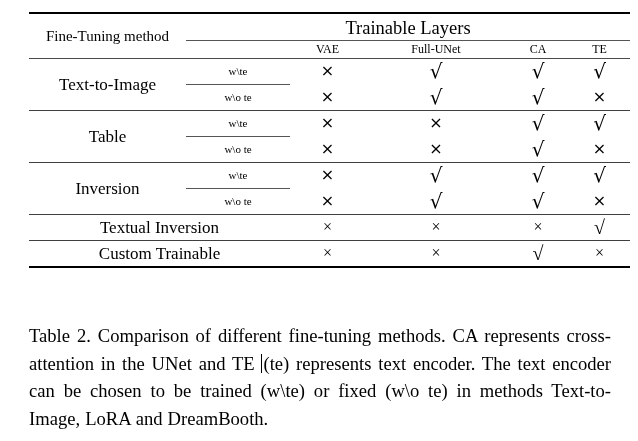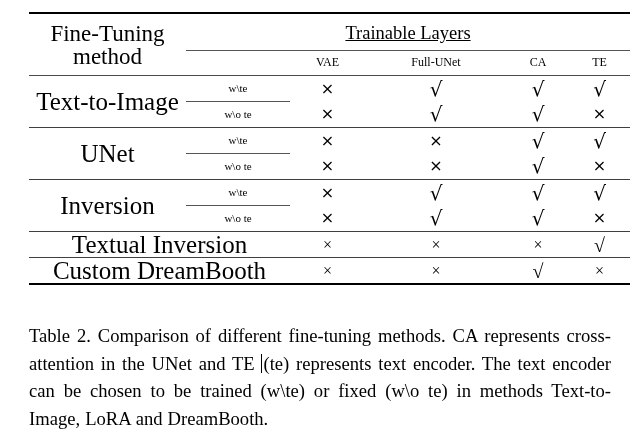--- a/index.html
+++ b/index.html
@@ -51,42 +51,42 @@
   
   .rule-top td, .rule-bottom td {
     border-top: 2.2px solid #000;
   }
   .rule-mid td {
     border-top: 1.4px solid #4a4a4a;
   }
 
   .hdr-main {
     font-weight: bold;
-    font-size: 23px;
+    font-size: 15px;
     padding-top: 8px !important;
     padding-bottom: 7px !important;
   }
   .hdr-layers {
     font-weight: bold;
     font-size: 18.5px;
     padding-top: 5px !important;
     padding-bottom: 2px !important;
   }
   .hdr-sub {
     font-size: 12px;
     padding-top: 2px !important;
     padding-bottom: 3px !important;
   }
   
   .layers-underline {
     border-top: 1.3px solid #555;
   }
 
   .method-name {
-    font-size: 25px;
+    font-size: 17px;
     white-space: nowrap;
   }
   .sub-label {
     font-size: 11px;
     white-space: nowrap;
   }
   .mark {
     font-size: 18px;
   }
   .mark-check {
@@ -150,21 +150,21 @@
       <col class="col-te">
     </colgroup>
 
     <tbody>
       <tr class="rule-top">
         <td colspan="6" style="height:0;padding:0;"></td>
       </tr>
 
       <tr>
         <td class="hdr-main" rowspan="2">Fine-Tuning method</td>
-        <td class="hdr-layers layers-underline" colspan="5" style="border-top:none;border-bottom:1.3px solid #555;text-decoration:underline;">Trainable Layers</td>
+        <td class="hdr-layers layers-underline" colspan="5" style="border-top:none;border-bottom:1.3px solid #555;">Trainable Layers</td>
       </tr>
 
       <tr>
         <td class="hdr-sub"></td>
         <td class="hdr-sub">VAE</td>
         <td class="hdr-sub">Full-UNet</td>
         <td class="hdr-sub">CA</td>
         <td class="hdr-sub">TE</td>
       </tr>
 
@@ -185,21 +185,21 @@
         <td class="mark mark-cross">×</td>
         <td class="mark mark-check">√</td>
         <td class="mark mark-check">√</td>
         <td class="mark mark-cross">×</td>
       </tr>
       <tr class="group-sep">
         <td colspan="6" style="height:0;padding:0;"></td>
       </tr>
 
       <tr class="row-data">
-        <td class="method-name" rowspan="2">UNet</td>
+        <td class="method-name" rowspan="2">Table</td>
         <td class="sub-label sub-divider-bottom">w\te</td>
         <td class="mark mark-cross">×</td>
         <td class="mark mark-cross">×</td>
         <td class="mark mark-check">√</td>
         <td class="mark mark-check">√</td>
       </tr>
       <tr class="row-data">
         <td class="sub-label">w\o te</td>
         <td class="mark mark-cross">×</td>
         <td class="mark mark-cross">×</td>
@@ -234,21 +234,21 @@
         <td class="mark mark-cross">×</td>
         <td class="mark mark-cross">×</td>
         <td class="mark mark-cross">×</td>
         <td class="mark mark-check">√</td>
       </tr>
       <tr class="group-sep">
         <td colspan="6" style="height:0;padding:0;"></td>
       </tr>
 
       <tr class="row-single">
-        <td class="method-name" colspan="2">Custom DreamBooth</td>
+        <td class="method-name" colspan="2">Custom Trainable</td>
         <td class="mark mark-cross">×</td>
         <td class="mark mark-cross">×</td>
         <td class="mark mark-check">√</td>
         <td class="mark mark-cross">×</td>
       </tr>
 
       <tr class="rule-bottom">
         <td colspan="6" style="height:0;padding:0;"></td>
       </tr>
     </tbody>

